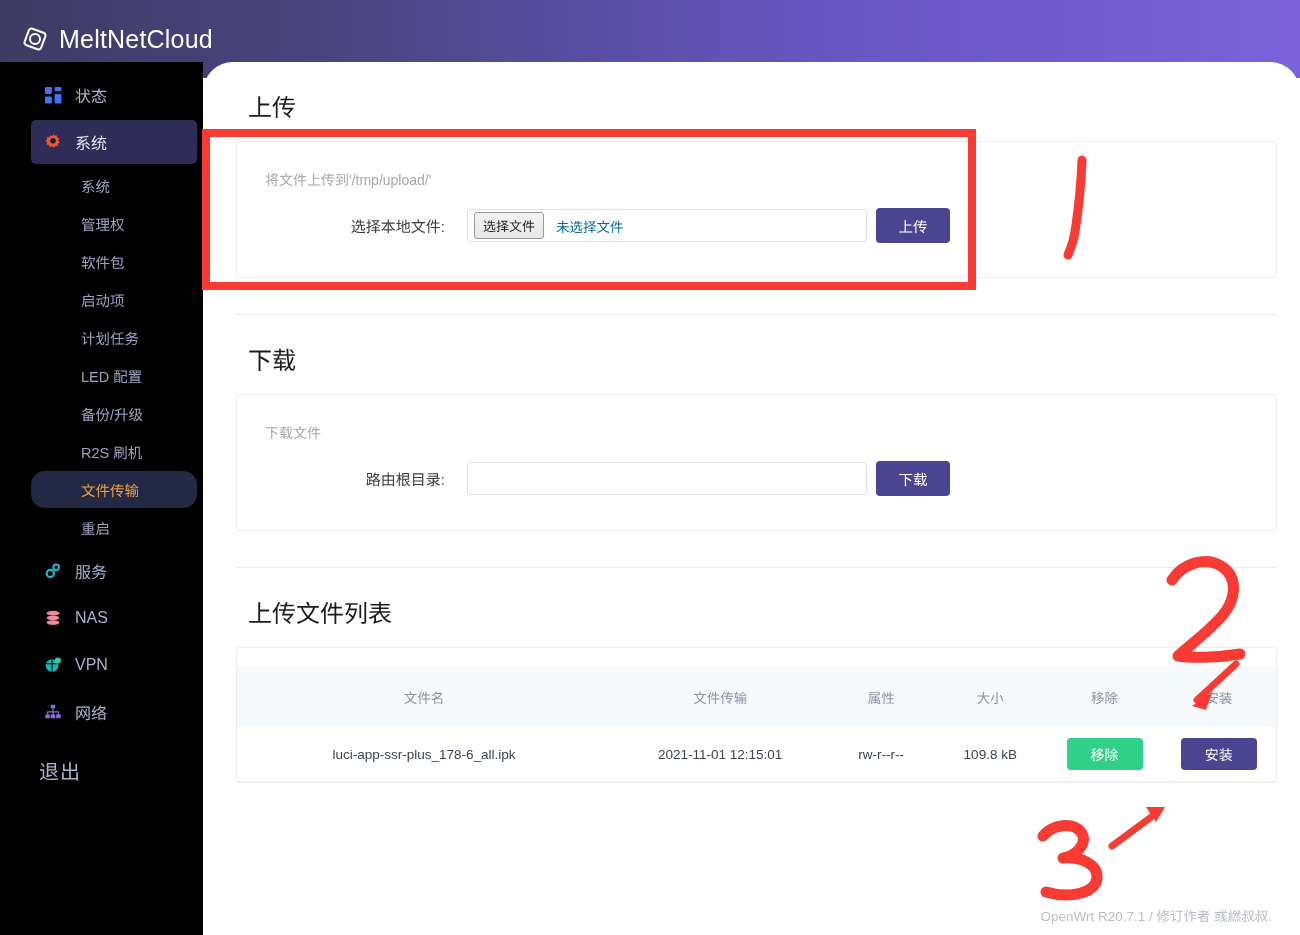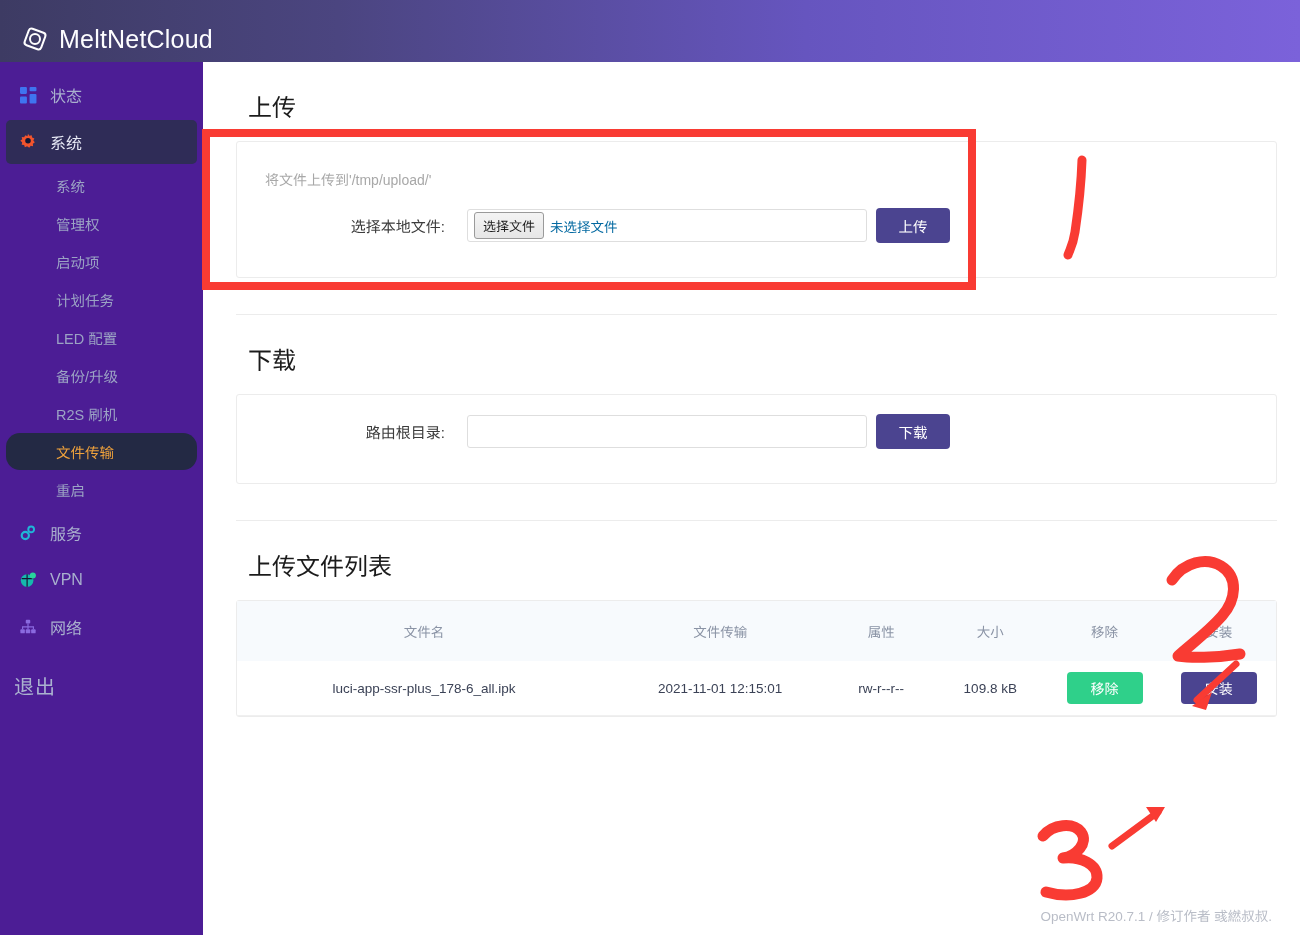--- a/index.html
+++ b/index.html
@@ -24,23 +24,24 @@
   }
   .brand-logo { width: 26px; height: 26px; display: block; }
   .brand-text {
     color: #fdfdff; font-size: 25px; letter-spacing: .2px; font-weight: 400;
     white-space: nowrap;
   }
 
   
   .sidebar {
     position: absolute; top: 62px; left: 0; width: 203px; height: 873px;
-    background: #4c1d95;
+    background: #000000;
     padding-top: 8px;
     overflow: hidden;
+    padding-left: 25px;
   }
   .nav-item {
     display: flex; align-items: center;
     height: 44px; margin: 3px 6px; border-radius: 5px;
     cursor: pointer;
   }
   .nav-item .ico {
     width: 44px; min-width: 44px; display: flex;
     align-items: center; justify-content: center;
   }
@@ -65,21 +66,21 @@
   .logout {
     margin-top: 22px; padding-left: 14px;
     font-size: 20px; color: #aab2cf; cursor: pointer;
     letter-spacing: 1px;
   }
 
   
   .main {
     position: absolute; top: 62px; left: 203px;
     width: 1097px; height: 873px;
-    background: #fff; overflow: hidden;
+    background: #fff; overflow: hidden; border-radius: 30px;
   }
   .section-title {
     font-size: 24px; color: #1b1b1b; font-weight: 400;
     padding: 26px 0 0 45px;
   }
   .panel {
     margin: 18px 23px 0 33px;
     background: #fff;
     border: 1px solid #ececec;
     border-radius: 3px;
@@ -97,21 +98,21 @@
     padding-right: 22px;
     font-size: 15px; color: #3c3c3c;
   }
   .text-input, .file-input {
     width: 400px; height: 33px;
     border: 1px solid #dedede; border-radius: 3px;
     background: #fff;
     display: flex; align-items: center;
     font-size: 13.5px;
   }
-  .file-input { padding-left: 6px; gap: 6px; }
+  .file-input { padding-left: 6px; gap: 12px; }
   .file-btn {
     border: 1px solid #9a9a9a; border-radius: 3px;
     background: linear-gradient(180deg,#f4f4f4,#e6e6e6);
     font-size: 13px; color: #1a1a1a;
     padding: 3px 8px; cursor: pointer;
   }
   .file-none { font-size: 13.5px; color: #0369a1; }
   .text-input { padding: 0 9px; color: #333; }
   .act-btn {
     margin-left: 9px;
@@ -122,21 +123,21 @@
   }
   .divider {
     border-top: 1px solid #ececec;
     margin: 36px 23px 0 33px;
   }
 
   
   .table-panel {
     margin: 18px 23px 0 33px;
     border: 1px solid #ececec; border-radius: 3px;
-    background: #fff; 
+    background: #fff; padding-top: 19px;
   }
   table.filelist { width: 100%; border-collapse: collapse; }
   table.filelist thead tr { background: #f7fafd; }
   table.filelist th {
     font-size: 13.5px; color: #8a93a5; font-weight: 400;
     padding: 20px 0; text-align: center;
   }
   table.filelist td {
     font-size: 13.5px; color: #3b4256;
     padding: 11px 0; text-align: center;
@@ -212,20 +213,23 @@
       <span class="nav-label">系统</span>
     </div>
 
     <div class="sub-item">
       <span class="nav-label">系统</span>
     </div>
     <div class="sub-item">
       <span class="nav-label">管理权</span>
     </div>
     <div class="sub-item">
+      <span class="nav-label">软件包</span>
+    </div>
+    <div class="sub-item">
       <span class="nav-label">启动项</span>
     </div>
     <div class="sub-item">
       <span class="nav-label">计划任务</span>
     </div>
     <div class="sub-item">
       <span class="nav-label">LED 配置</span>
     </div>
     <div class="sub-item">
       <span class="nav-label">备份/升级</span>
@@ -243,20 +247,32 @@
     <div class="nav-item top-level">
       <span class="ico">
         <svg width="18" height="18" viewBox="0 0 20 20">
           <circle cx="13.5" cy="6" r="3.2" fill="none" stroke="#1fb6d8" stroke-width="2.2"></circle>
           <circle cx="7" cy="12.8" r="4" fill="none" stroke="#1fb6d8" stroke-width="2.4"></circle>
         </svg>
       </span>
       <span class="nav-label">服务</span>
     </div>
 
+    <div class="nav-item top-level">
+      <span class="ico">
+        <svg width="18" height="18" viewBox="0 0 20 20">
+          <g fill="#f2899a">
+            <ellipse cx="10" cy="4.6" rx="7" ry="2.6"></ellipse>
+            <ellipse cx="10" cy="9.8" rx="7" ry="2.6"></ellipse>
+            <ellipse cx="10" cy="15" rx="7" ry="2.6"></ellipse>
+          </g>
+        </svg>
+      </span>
+      <span class="nav-label">NAS</span>
+    </div>
 
     <div class="nav-item top-level">
       <span class="ico">
         <svg width="18" height="18" viewBox="0 0 20 20">
           <circle cx="9" cy="10.5" r="7" fill="#16b9ad"></circle>
           <path d="M3 8.5h12M9 3.5v14" stroke="#141733" stroke-width="1.3" fill="none"></path>
           <circle cx="15.4" cy="5" r="3.4" fill="#28d49c"></circle>
         </svg>
       </span>
       <span class="nav-label">VPN</span>
@@ -292,20 +308,21 @@
           <span class="file-none">未选择文件</span>
         </div>
         <button class="act-btn">上传</button>
       </div>
     </div>
 
     <div class="divider"></div>
 
     <div class="section-title">下载</div>
     <div class="panel">
+      <div class="panel-hint">下载文件</div>
       <div class="form-row">
         <div class="form-label">路由根目录:</div>
         <input class="text-input" type="text" value="" placeholder="" style="">
         <button class="act-btn">下载</button>
       </div>
     </div>
 
     <div class="divider"></div>
 
     <div class="section-title">上传文件列表</div>

